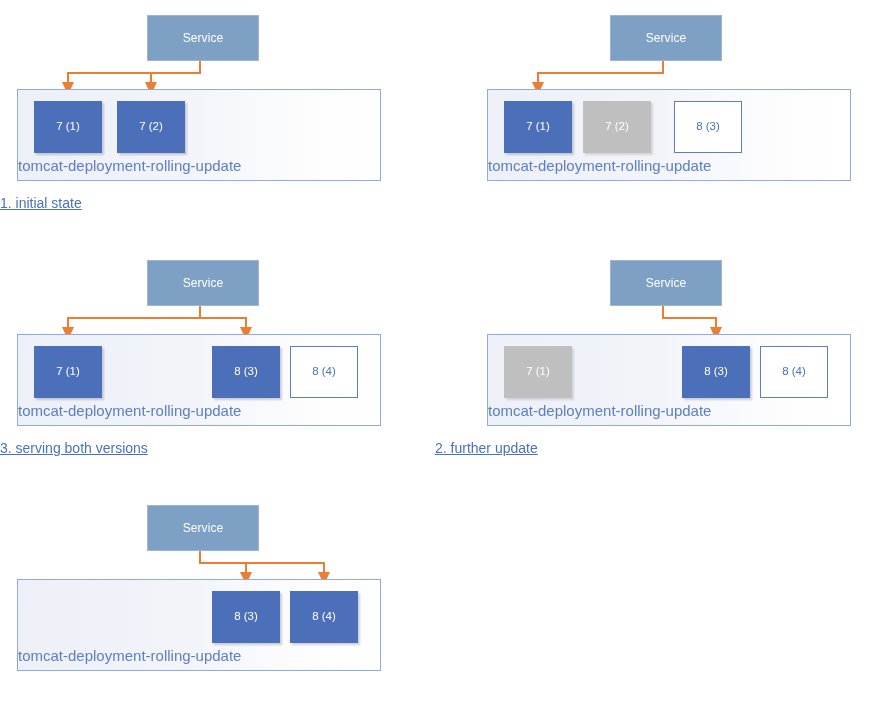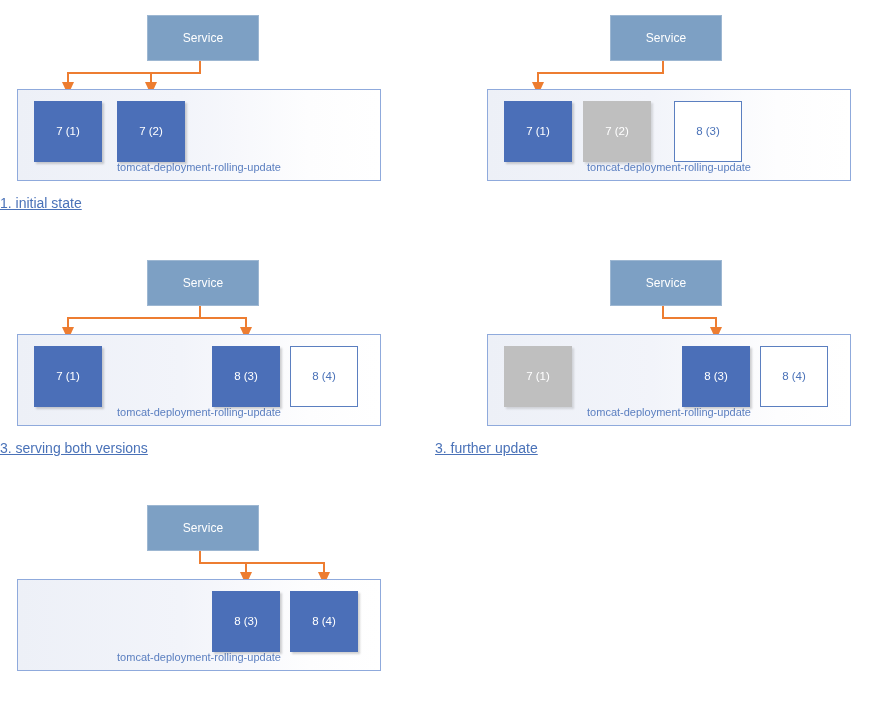--- a/index.html
+++ b/index.html
@@ -45,31 +45,30 @@
     position: absolute;
     box-sizing: border-box;
     border: 1px solid #8FAADC;
     background: linear-gradient(to right, #EDF0F7 0%, #F2F4FA 45%, #FDFDFE 80%, #FFFFFF 100%);
   }
   .deployment-label {
     position: absolute;
     left: 0;
     right: 0;
     bottom: 7px;
-    text-align: center;
-    font-size: 11px;
+    font-size: 15px;
     color: #5B7FC0;
     line-height: 1;
   }
 
   
   .pod {
     position: absolute;
     width: 68px;
-    height: 61px;
+    height: 52px;
     box-sizing: border-box;
     display: flex;
     align-items: center;
     justify-content: center;
     font-size: 11.5px;
     line-height: 1;
   }
   .pod.active {
     background: #4B6FB8;
     border: 1px solid #4B6FB8;
@@ -220,21 +219,21 @@
   <div class="pod off" style="left:69px; top:101px;">
     <span>7 (1)</span>
   </div>
   <div class="pod active" style="left:247px; top:101px;">
     <span>8 (3)</span>
   </div>
   <div class="pod pending" style="left:325px; top:101px;">
     <span>8 (4)</span>
   </div>
 
-  <div class="caption" style="top:196px;">3. further update</div>
+  <div class="caption" style="top:196px;">2. further update</div>
 </div>
 
 <div class="panel" style="left:0px; top:490px;">
   <div class="service-box" style="left:147px; top:15px;">
     <span class="service-label">Service</span>
   </div>
 
   <svg class="connector">
     <path class="conn-line" d="M 200,61 L 200,73 L 246,73 L 246,84"></path>
     <polygon class="conn-head" points="246,95 240,82 252,82"></polygon>

